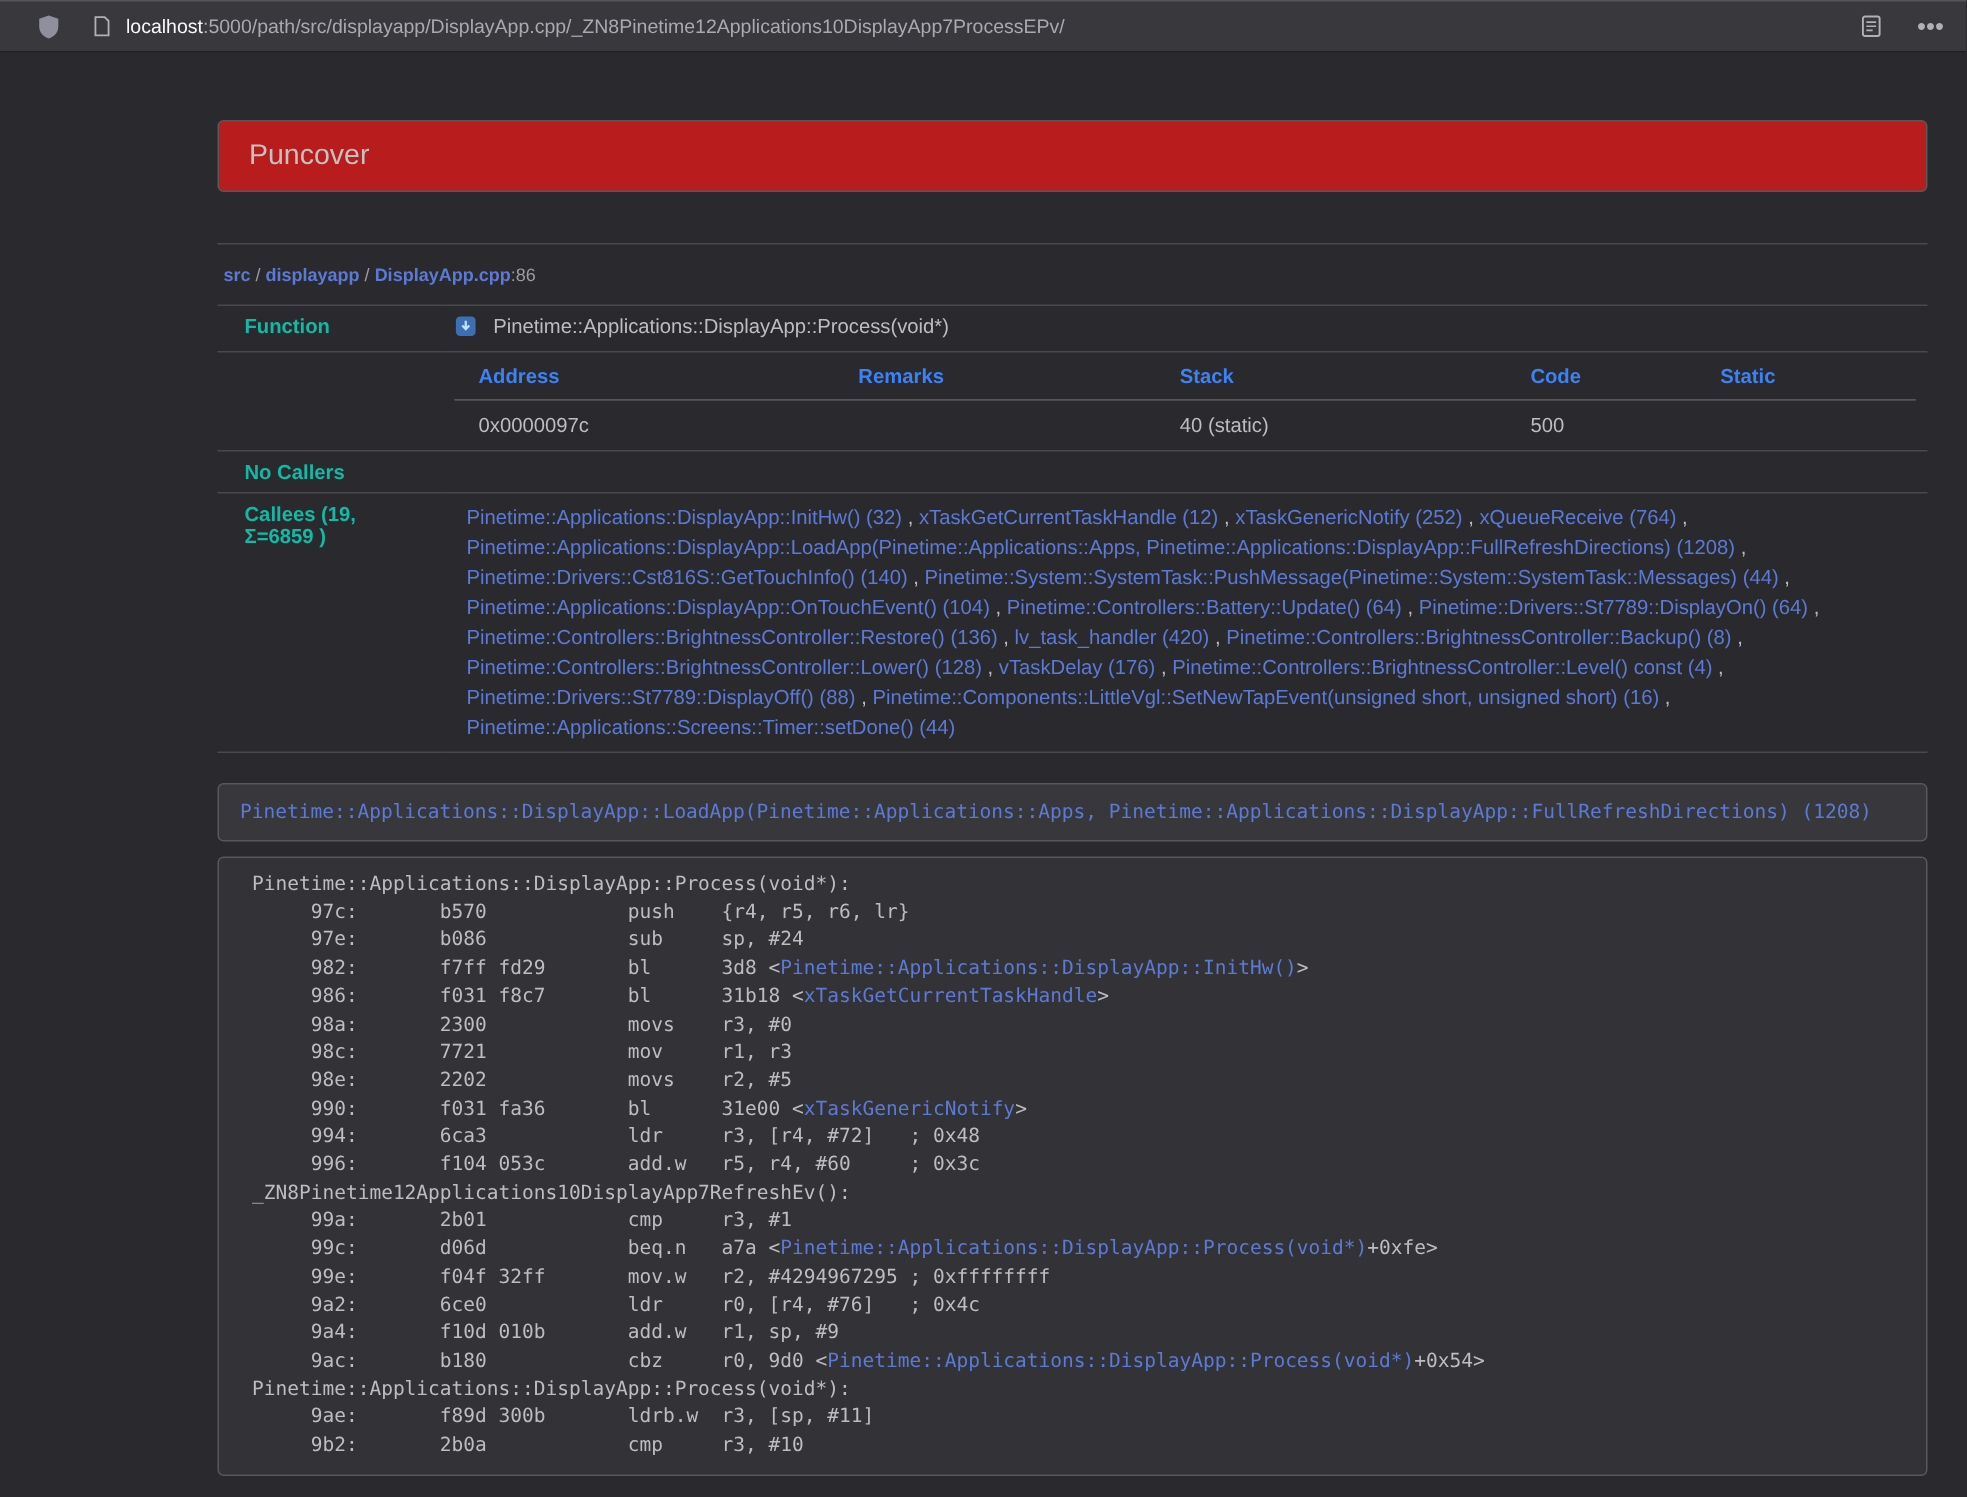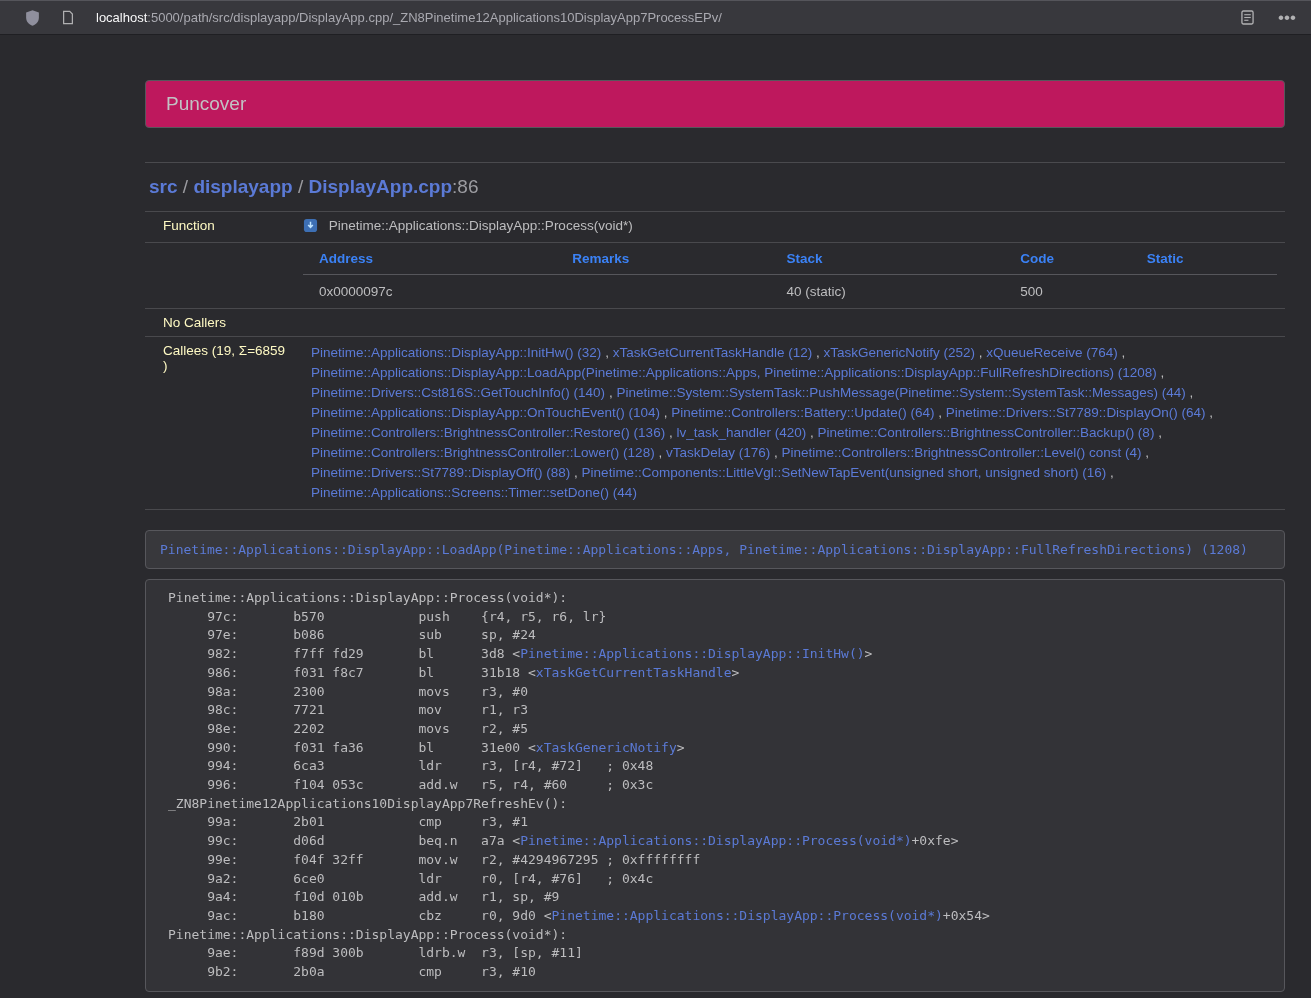--- a/index.html
+++ b/index.html
@@ -17,57 +17,57 @@
     border-bottom: 1px solid #1f1f23;
     display: flex; align-items: center;
     padding: 0 10px 0 22px;
   }
   .icon-btn {
     display: flex; align-items: center; justify-content: center;
     width: 28px; height: 26px; border-radius: 3px; flex: 0 0 auto;
   }
   .urlbar {
     flex: 1 1 auto; min-width: 0;
-    display: flex; align-items: center; gap: 20px;
+    display: flex; align-items: center; gap: 8px;
     margin-left: 18px; height: 28px;
   }
   .url-text {
     font-size: 13px; white-space: nowrap; overflow: hidden;
   }
   .url-host { color: #f9f9fa; }
   .url-rest { color: #a9a9b0; }
   .menu-dots { font-size: 17px; color: #b1b1b3; line-height: 1; }
   
   .container { margin-left: 145px; width: 1140px; }
   .header-panel {
     margin-top: 45px; height: 48px;
-    background: #be185d; border: 1px solid #57575c; border-radius: 4px;
+    background: #b91c1c; border: 1px solid #57575c; border-radius: 4px;
     display: flex; align-items: center; padding: 0 20px;
     font-size: 19px; color: #c2c2c4;
   }
   hr.rule { border: 0; border-top: 1px solid #4a4a4e; margin: 34px 0 0 0; }
-  .breadcrumb { margin-top: 13px; padding-left: 4px; font-size: 19px; color: #9c9ca1; }
+  .breadcrumb { margin-top: 13px; padding-left: 4px; font-size: 12px; color: #9c9ca1; }
   a.link { color: #5b7ad6; text-decoration: none; }
   .breadcrumb a.link { font-weight: bold; }
   .bc-sep, .bc-suffix { color: #9c9ca1; }
   
   table.main-table {
     margin-top: 13px; width: 100%; border-collapse: collapse;
     font-size: 13.5px; color: #bdbdbf;
   }
   table.main-table > tbody > tr > th,
   table.main-table > tbody > tr > td {
     border-top: 1px solid #49494d;
     padding: 6px 8px; text-align: left; vertical-align: top;
   }
   table.main-table > tbody > tr:last-child > th,
   table.main-table > tbody > tr:last-child > td {
     border-bottom: 1px solid #49494d;
   }
-  th.rowhead { width: 150px; font-weight: normal; color: #fef9c3; padding-left: 18px !important; }
+  th.rowhead { width: 150px; font-weight: bold; color: #14b8a6; padding-left: 18px !important; }
   .fn-icon { display: inline-block; vertical-align: -3px; margin-right: 7px; }
   table.inner-table { width: 100%; border-collapse: collapse; }
   table.inner-table th {
     font-weight: bold; color: #3b82f6; text-align: left;
     padding: 2px 8px 8px 16px; border-bottom: 1px solid #56565b;
   }
   table.inner-table td { padding: 9px 8px 3px 16px; }
   td.callees-cell { line-height: 20px; padding-left: 16px !important; }
   .callee-sep { color: #bdbdbf; }
   

